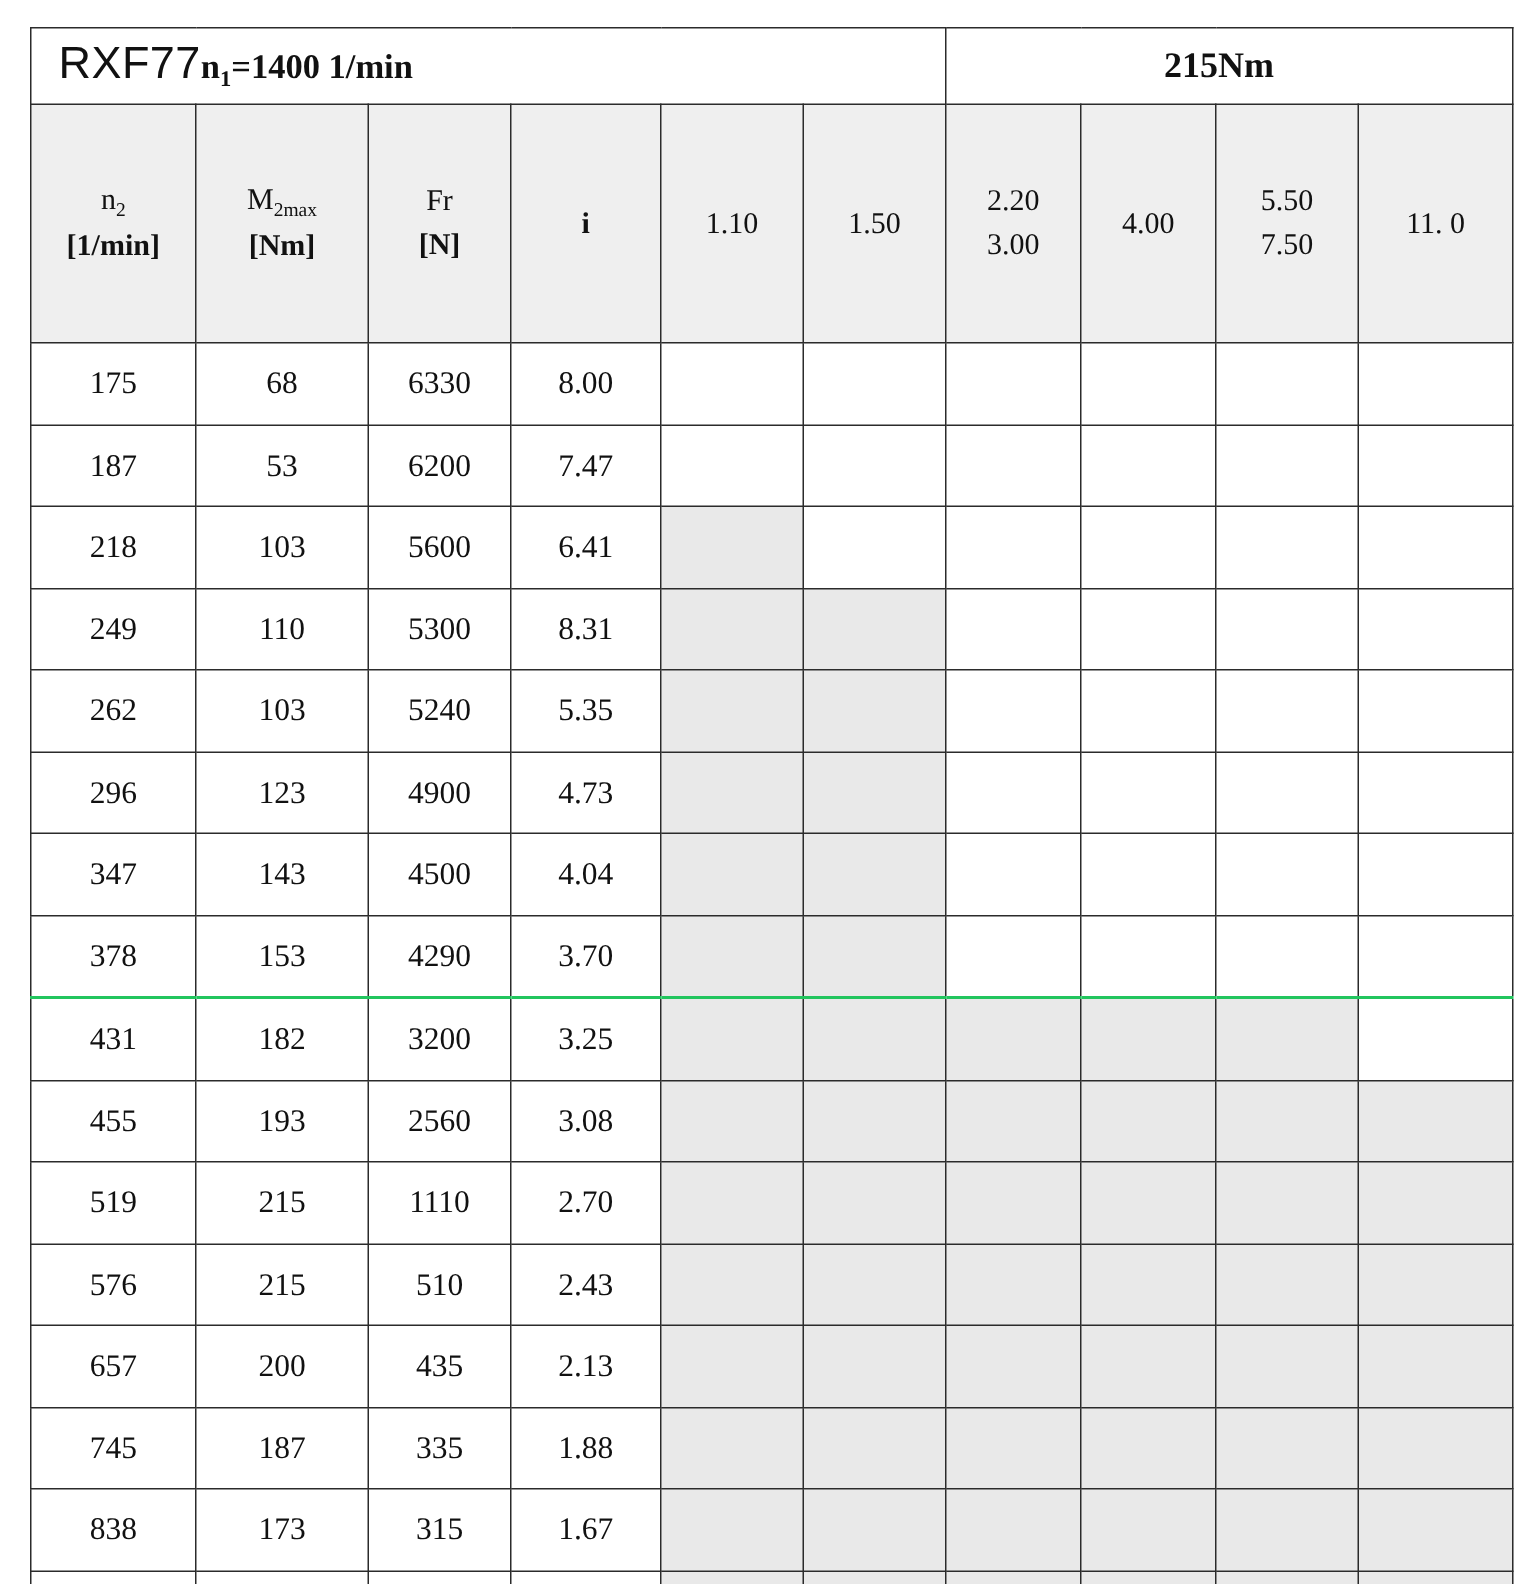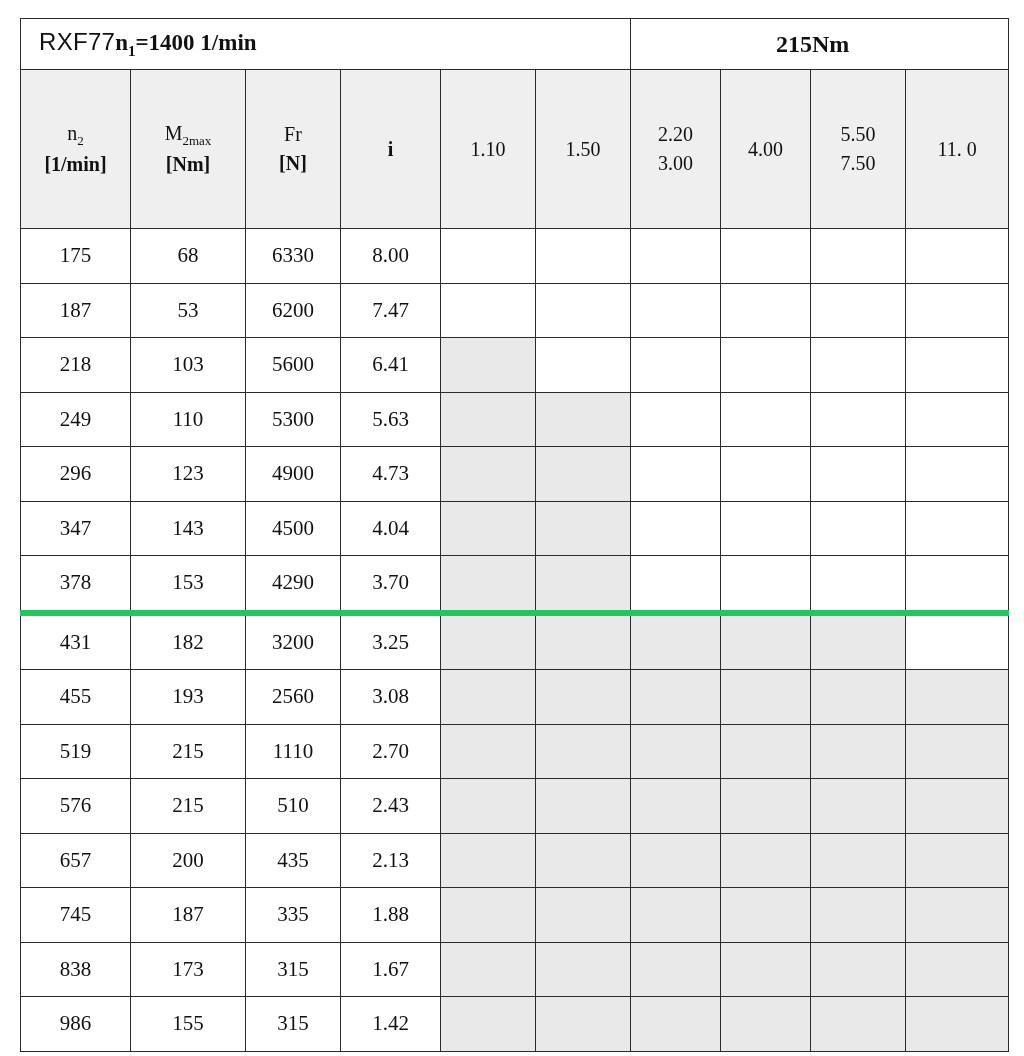--- a/index.html
+++ b/index.html
@@ -44,21 +44,21 @@
     border-bottom: 2px solid #1a1a1a;
     background: #ffffff;
   }
   .title-cell {
     text-align: left !important;
     padding-left: 18px !important;
     white-space: nowrap;
   }
   .title-model {
     font-family: "Liberation Sans", sans-serif;
-    font-size: 24px;
+    font-size: 30px;
     font-weight: 400;
     letter-spacing: .3px;
   }
   .title-speed {
     font-family: "Liberation Serif", serif;
     font-size: 23px;
     font-weight: bold;
   }
   .title-speed .sub {
     font-size: 15px;
@@ -104,21 +104,21 @@
   
   .data-row td {
     height: 53.5px;
     font-size: 21px;
     background: #ffffff;
   }
   td.filled {
     background: #e9e9e9;
   }
   tr.group-end td {
-    border-bottom: 6px solid #22c55e;
+    border-bottom: 2px solid #22c55e;
   }
 </style>
 </head>
 <body>
 
 <div id="sheet">
   <table class="spec">
     <colgroup>
       <col style="width:110px">
       <col style="width:115px">
@@ -219,21 +219,33 @@
           <td></td>
           <td></td>
           <td></td>
           <td></td>
           <td></td>
         </tr>
         <tr class="data-row">
           <td>249</td>
           <td>110</td>
           <td>5300</td>
-          <td>5.63</td>
+          <td>8.31</td>
+          <td class="filled"></td>
+          <td class="filled"></td>
+          <td></td>
+          <td></td>
+          <td></td>
+          <td></td>
+        </tr>
+        <tr class="data-row">
+          <td>262</td>
+          <td>103</td>
+          <td>5240</td>
+          <td>5.35</td>
           <td class="filled"></td>
           <td class="filled"></td>
           <td></td>
           <td></td>
           <td></td>
           <td></td>
         </tr>
         <tr class="data-row">
           <td>296</td>
           <td>123</td>

